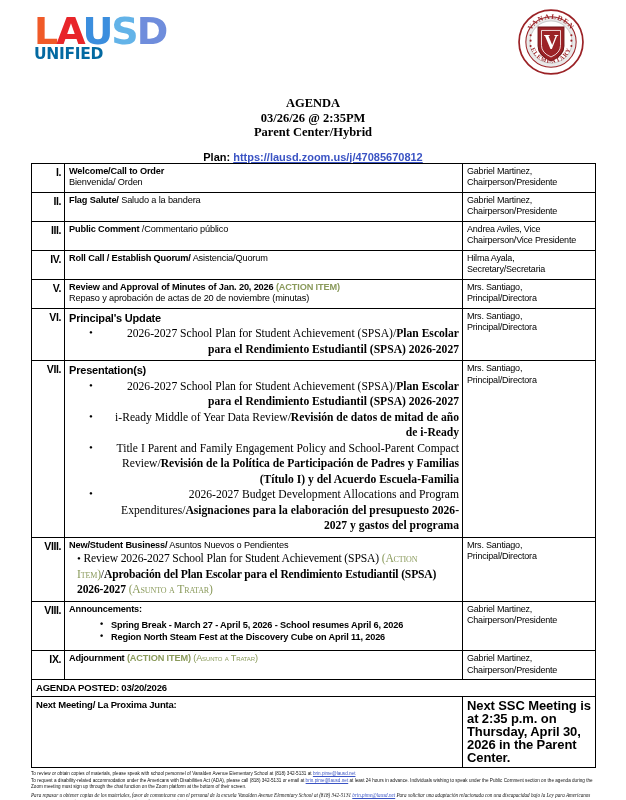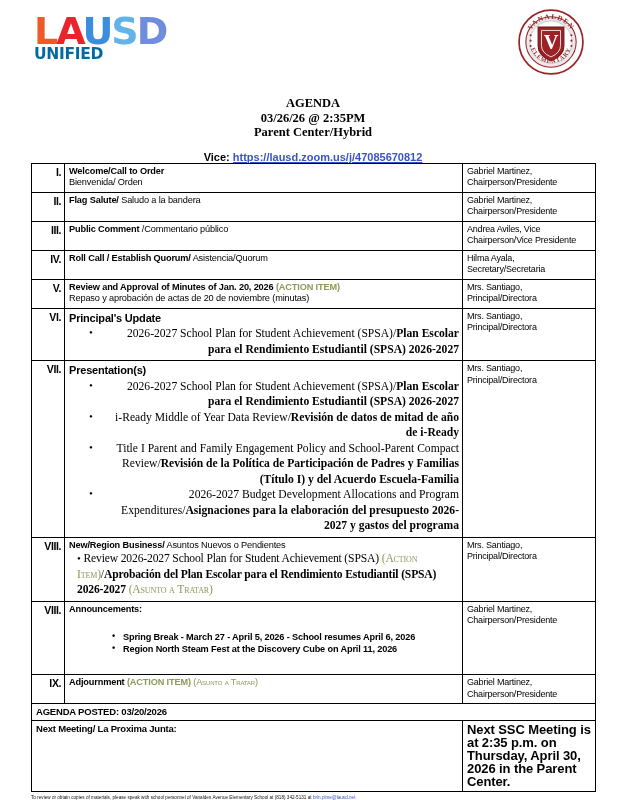--- a/index.html
+++ b/index.html
@@ -192,21 +192,21 @@
   ul.bl li:before {
     content: "\2022";
     position: absolute;
     left: -14px;
     top: -1px;
     font-size: 11px;
   }
 
   
   ul.ann {
-    margin: 16px;
+    margin: 4px;
     padding: 0 0 0 38px;
     list-style: none;
   }
   ul.ann li {
     position: relative;
     font-weight: bold;
     font-size: 9.2px;
     line-height: 12px;
   }
   ul.ann li:before {
@@ -304,21 +304,21 @@
     </div>
   </div>
 
   <div class="agenda-block">
     <span class="ln">AGENDA</span>
     <span class="ln">03/26/26 @ 2:35PM</span>
     <span class="ln">Parent Center/Hybrid</span>
   </div>
 
   <div class="zoom-line">
-    <span>Vice:</span>
+    <span>Plan:</span>
     <span class="zoom-link">https://lausd.zoom.us/j/47085670812</span>
   </div>
 
 
   <table class="agenda">
     <colgroup>
       <col class="c-num">
         <col class="c-item">
         <col class="c-who">
     </colgroup>
@@ -395,21 +395,21 @@
             <li><span>2026-2027 Budget Development Allocations and Program Expenditures/</span><span class="b">Asignaciones para la elaboración del presupuesto 2026-2027 y gastos del programa</span></li>
           </ul>
         </td>
         <td class="who" style="white-space:pre-line">Mrs. Santiago,
 Principal/Directora</td>
       </tr>
 
       <tr>
         <td class="num">VIII.</td>
         <td class="item">
-          <span class="b">New/Region Business/</span><span class="n"> Asuntos Nuevos o Pendientes</span>
+          <span class="b">New/Student Business/</span><span class="n"> Asuntos Nuevos o Pendientes</span>
           <div class="serif" style="font-family:'Liberation Serif',serif;font-size:11.6px;line-height:15.5px;padding-left:8px;">
             <span style="font-size:11px;">•</span>
             <span>Review  2026-2027 School Plan for Student Achievement (SPSA) </span><span class="action-sc">(Action Item)</span><span>/</span><span class="b">Aprobación del Plan Escolar para el Rendimiento Estudiantil (SPSA) 2026-2027 </span><span class="action-sc">(Asunto a Tratar)</span>
           </div>
         </td>
         <td class="who" style="white-space:pre-line">Mrs. Santiago,
 Principal/Directora</td>
       </tr>
 
       <tr>

